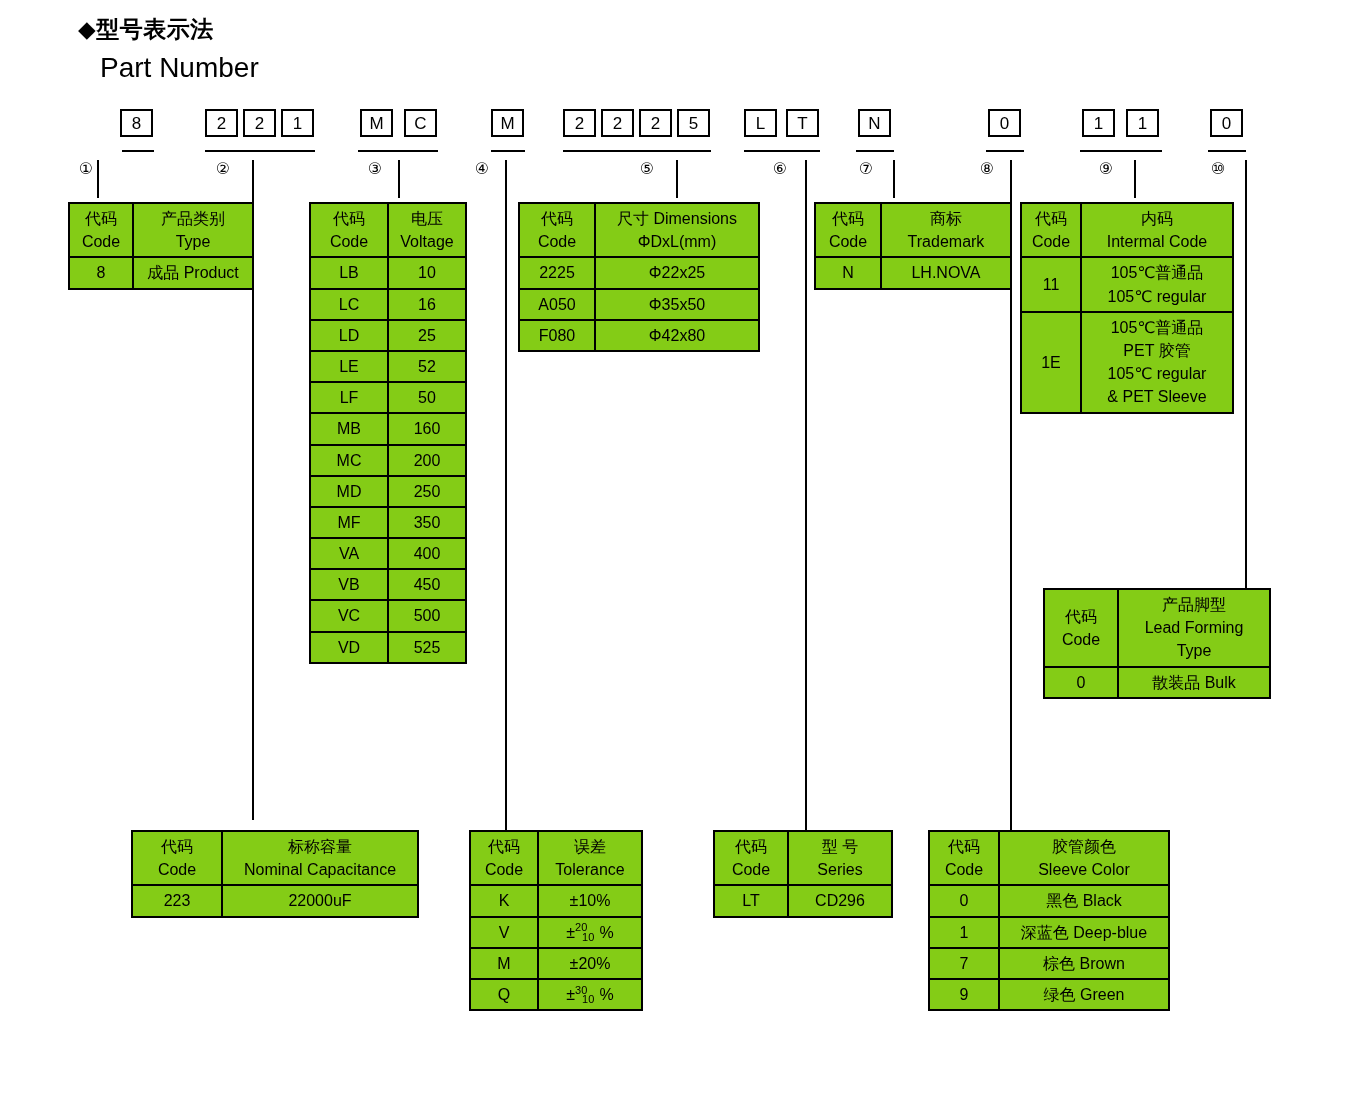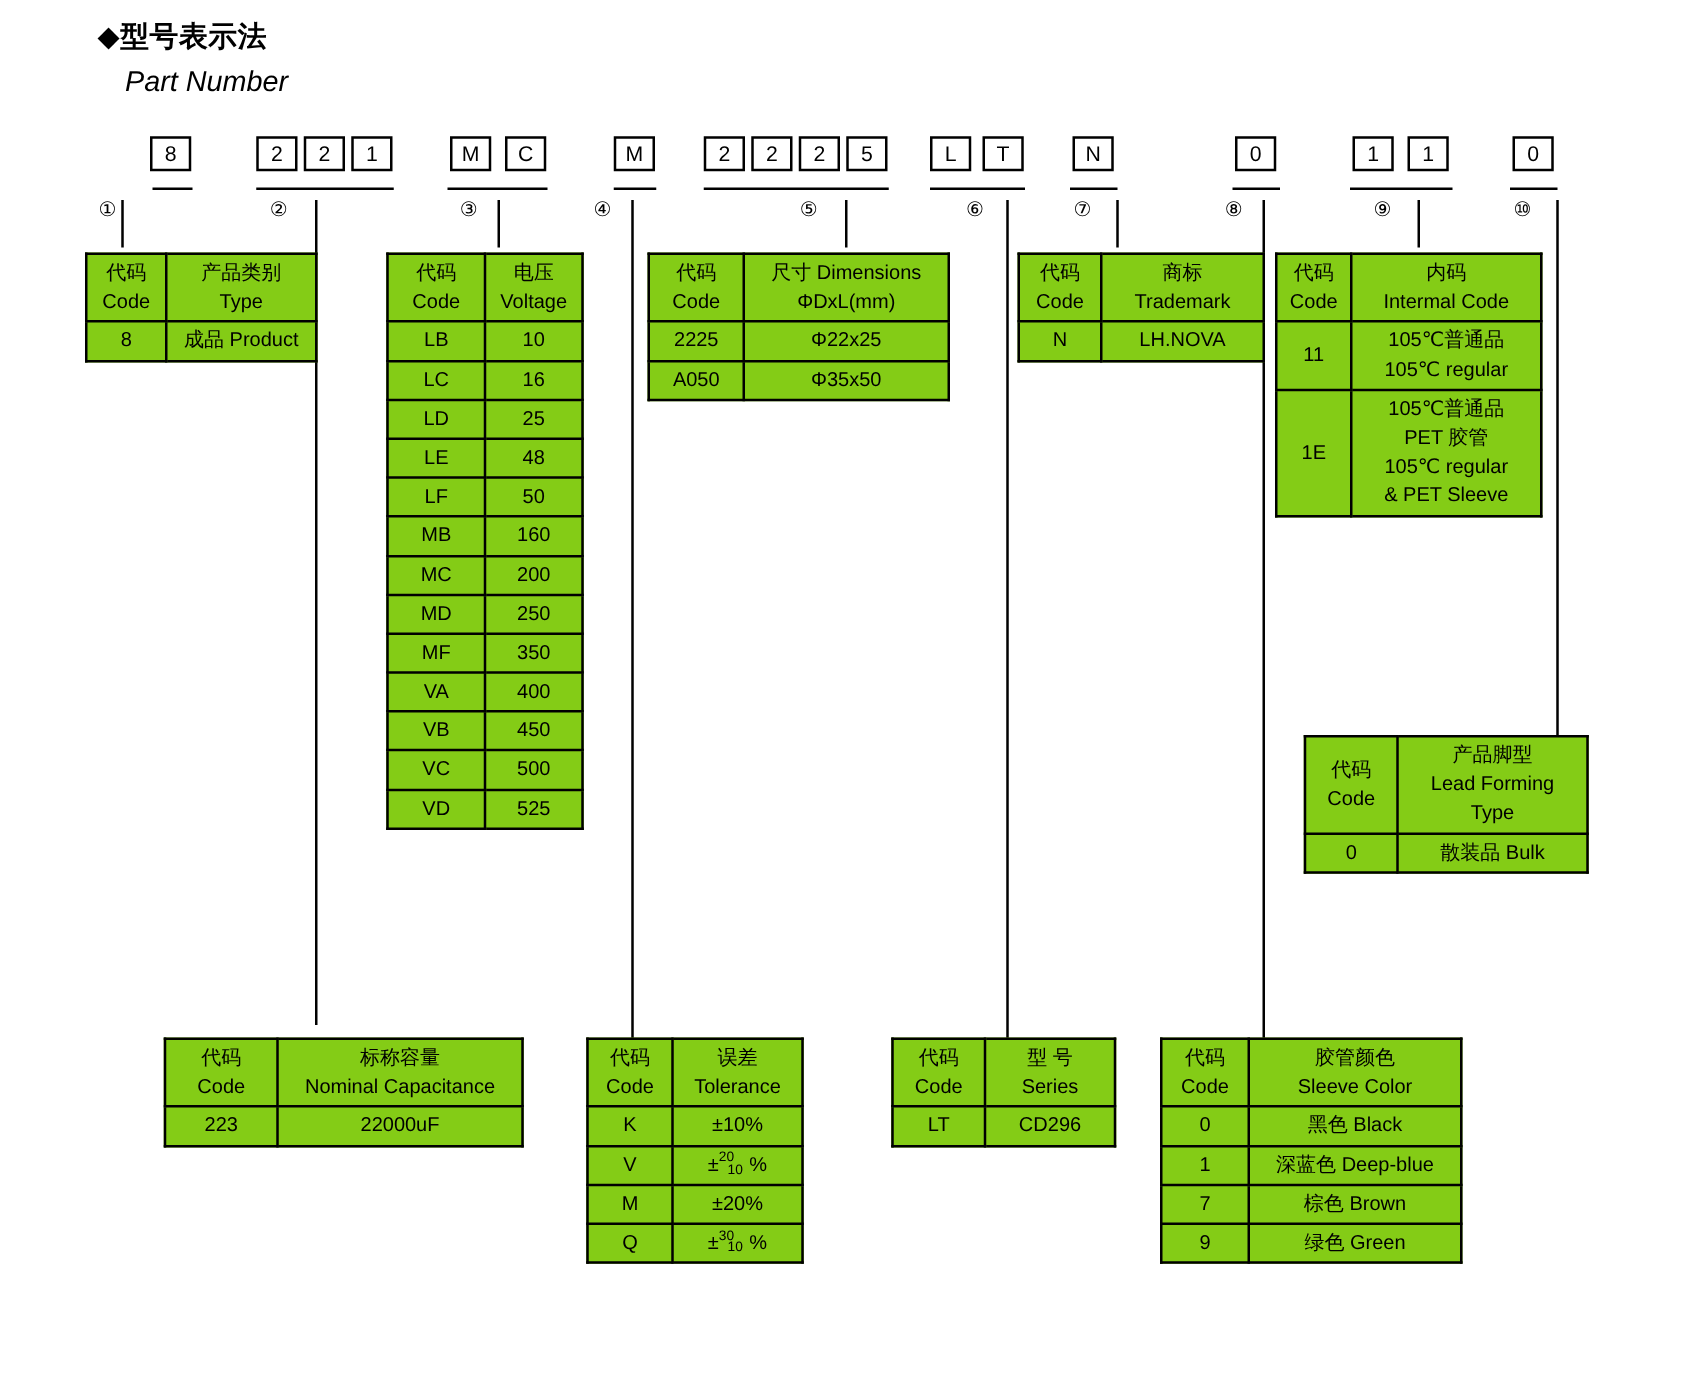--- a/index.html
+++ b/index.html
@@ -28,24 +28,23 @@
     position: absolute;
     left: 78px; top: 14px;
     font-size: 23px;
     font-weight: 700;
     letter-spacing: 0.5px;
     white-space: nowrap;
   }
   .heading-en {
     position: absolute;
     left: 100px; top: 52px;
-    font-size: 23px;
+    font-size: 28px;
     font-weight: 400;
     white-space: nowrap;
-    font-style: italic;
   }
 
   
   .codebox {
     position: absolute;
     width: 33px;
     height: 28px;
     border: 2px solid #000;
     box-sizing: border-box;
     display: flex;
@@ -220,21 +219,21 @@
         <tr>
           <td>LC</td>
           <td>16</td>
         </tr>
         <tr>
           <td>LD</td>
           <td>25</td>
         </tr>
         <tr>
           <td>LE</td>
-          <td>48</td>
+          <td>52</td>
         </tr>
         <tr>
           <td>LF</td>
           <td>50</td>
         </tr>
         <tr>
           <td>MB</td>
           <td>160</td>
         </tr>
         <tr>
@@ -280,20 +279,24 @@
         <span class="l2">ΦDxL(mm)</span>
       </td>
     </tr>
   <tr>
           <td>2225</td>
           <td>Φ22x25</td>
         </tr>
         <tr>
           <td>A050</td>
           <td>Φ35x50</td>
+        </tr>
+        <tr>
+          <td>F080</td>
+          <td>Φ42x80</td>
         </tr>
       </tbody>
     </table>
 
   <table class="tbl" style="left:814px; top:202px;">
     <tbody>
         <tr>
       <td class="hd" style="width:54px;">
         <span class="l1">代码</span>
         <span class="l2">Code</span>

